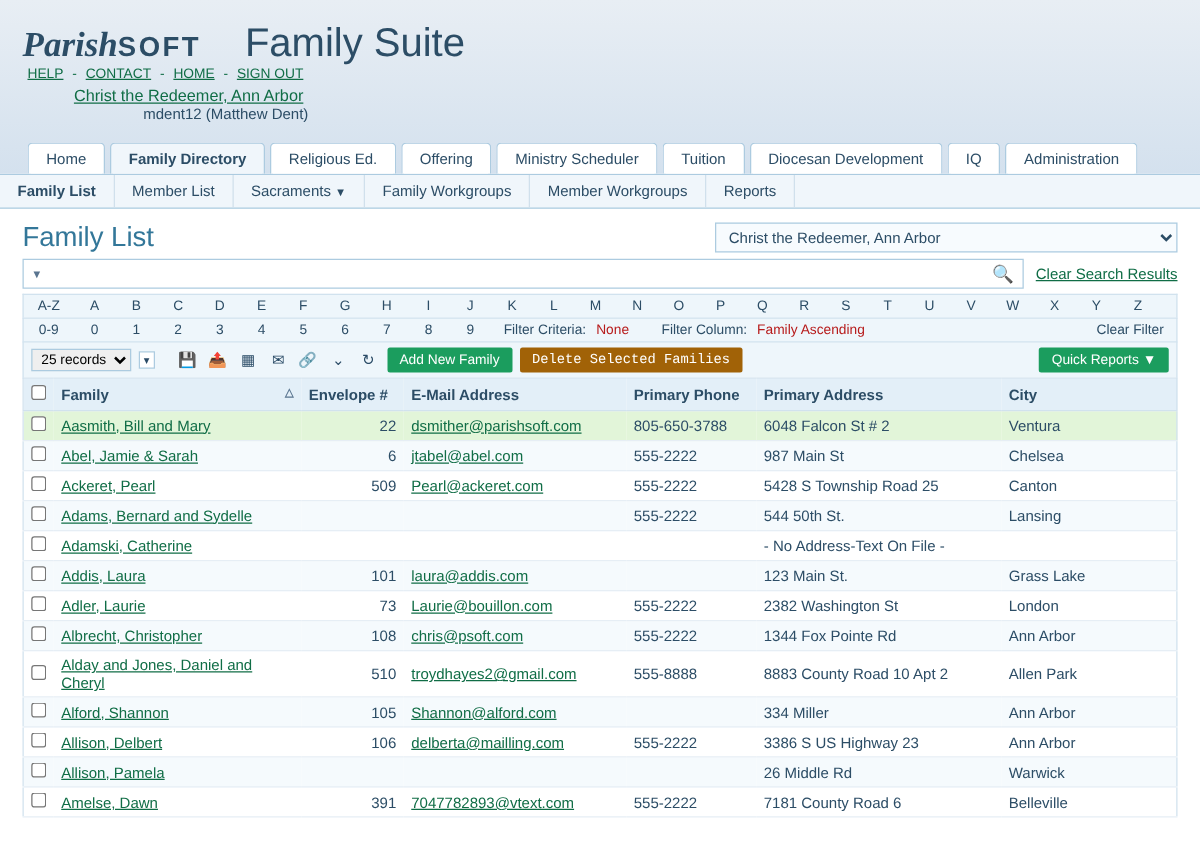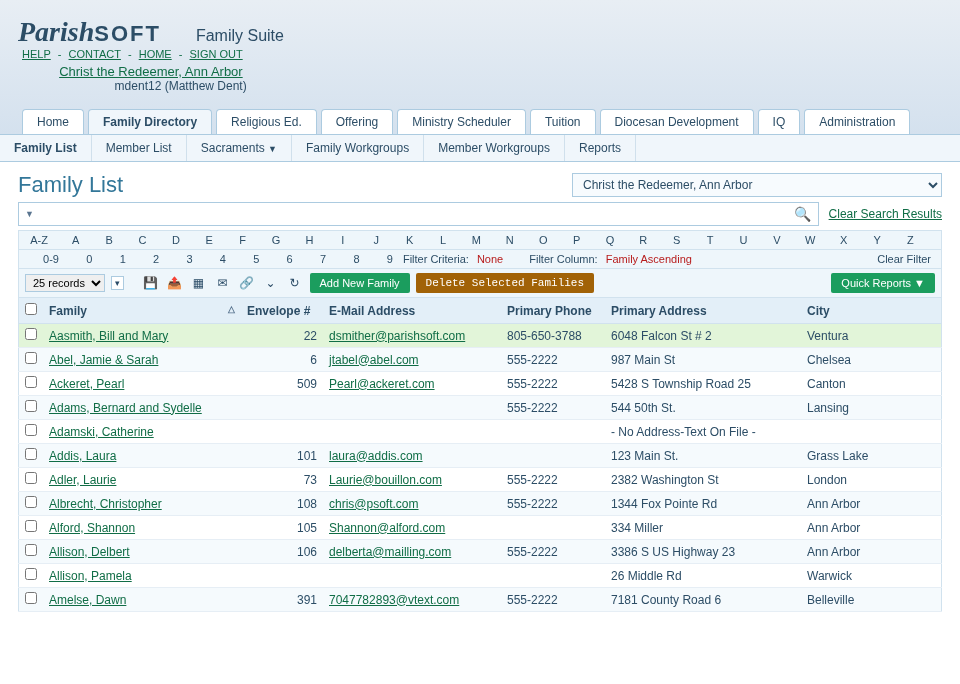--- a/index.html
+++ b/index.html
@@ -3,21 +3,21 @@
   <meta charset="utf-8">
   <style>
     * { box-sizing: border-box; margin: 0; padding: 0; font-family: Verdana, Geneva, sans-serif; }
     body { background: #fff; font-size: 12px; color: #2a4b66; width: 960px; }
     
     .header { background: linear-gradient(#e8eef4, #d4e1ee); padding: 8px 18px 0 18px; position: relative; }
     .header-top { display: flex; justify-content: space-between; align-items: flex-start; flex-direction: column; }
     .logo-area { display: flex; align-items: baseline; gap: 35px; padding-top: 8px; font-family: Georgia, serif; }
     .logo-text { font-size: 28px; font-style: italic; font-weight: bold; color: #2c4d66; font-family: Georgia, serif; }
     .logo-soft { font-size: 22px; font-style: normal; font-weight: bold; letter-spacing: 2px; color: #2c4d66; font-family: Arial, sans-serif; }
-    .suite-title { font-size: 16px; color: #2c4d66; font-weight: normal; font-family: Verdana, sans-serif; }
+    .suite-title { font-size: 32px; color: #2c4d66; font-weight: normal; font-family: Verdana, sans-serif; }
     .header-links { text-align: right; font-size: 11px; }
     .header-links a { color: #106d46; text-decoration: underline; margin: 0 4px; }
     .header-links .sep { color: #106d46; }
     .org-line { margin-top: 4px; text-align: right; }
     .org-line a { color: #106d46; text-decoration: underline; font-size: 13px; }
     .user-line { font-size: 12px; color: #2c4d66; text-align: right; }
     
     .main-tabs { display: flex; gap: 4px; margin-top: 16px; padding: 0 4px; }
     .main-tab { background: #fff; border: 1px solid #accbe0; border-bottom: none; border-radius: 4px 4px 0 0; padding: 5px 14px; font-size: 12px; color: #2c4d66; cursor: pointer; }
     .main-tab.active { font-weight: bold; background: #f0f6fb; }
@@ -36,21 +36,21 @@
     .search-box { flex: 1; display: flex; align-items: center; border: 1px solid #accbe0; background: #fff; padding: 3px 6px; }
     .search-box .tri { color: #5a7590; font-size: 9px; margin-right: 4px; cursor: pointer; }
     .search-box input { flex: 1; border: none; outline: none; font-size: 12px; }
     .search-box .mag { color: #888; font-size: 14px; cursor: pointer; }
     .clear-search { color: #106d46; text-decoration: underline; font-size: 12px; white-space: nowrap; cursor: pointer; }
     
     .alpha-row, .num-row { display: flex; background: #eef6fb; border: 1px solid #d1e2ee; border-bottom: none; }
     .alpha-row span, .num-row .num { flex: 0 0 33.4px; text-align: center; padding: 3px 0; font-size: 11px; color: #2c4d66; cursor: pointer; }
     .alpha-row span:first-child { flex: 0 0 40px; }
     .num-row { justify-content: flex-start; }
-    .num-row .num { flex: 0 0 33.4px; text-align: right; }
+    .num-row .num { flex: 0 0 33.4px; }
     .num-row .num:first-child { flex: 0 0 40px; }
     .num-row .criteria { flex: 1; display: flex; align-items: center; gap: 8px; padding: 3px 10px; font-size: 11px; }
     .num-row .label { color: #2c4d66; }
     .num-row .none { color: #b71c1c; }
     .num-row .col-val { color: #b71c1c; }
     .num-row .clear-filter { margin-left: auto; color: #2c4d66; cursor: pointer; }
     
     .toolbar-row { display: flex; align-items: center; gap: 6px; background: #eef6fb; border: 1px solid #d1e2ee; border-bottom: none; padding: 4px 6px; }
     .records-select { padding: 1px 3px; font-size: 11px; border: 1px solid #accbe0; }
     .records-down { border: 1px solid #accbe0; padding: 1px 3px; font-size: 9px; background:#fff; cursor:pointer; }
@@ -287,20 +287,29 @@
           <td class="col-chk"><input type="checkbox" class="chk" style=""></td>
           <td class="col-family"><a>Albrecht, Christopher</a></td>
           <td class="col-env" style="text-align: right;">108</td>
           <td class="col-email"><a>chris@psoft.com</a></td>
           <td class="col-phone">555-2222</td>
           <td class="col-addr">1344 Fox Pointe Rd</td>
           <td class="col-city">Ann Arbor</td>
         </tr>
         <tr>
           <td class="col-chk"><input type="checkbox" class="chk" style=""></td>
+          <td class="col-family"><a>Alday and Jones, Daniel and Cheryl</a></td>
+          <td class="col-env" style="text-align: right;">510</td>
+          <td class="col-email"><a>troydhayes2@gmail.com</a></td>
+          <td class="col-phone">555-8888</td>
+          <td class="col-addr">8883 County Road 10 Apt 2</td>
+          <td class="col-city">Allen Park</td>
+        </tr>
+        <tr>
+          <td class="col-chk"><input type="checkbox" class="chk" style=""></td>
           <td class="col-family"><a>Alford, Shannon</a></td>
           <td class="col-env" style="text-align: right;">105</td>
           <td class="col-email"><a>Shannon@alford.com</a></td>
           <td class="col-phone"></td>
           <td class="col-addr">334 Miller</td>
           <td class="col-city">Ann Arbor</td>
         </tr>
         <tr>
           <td class="col-chk"><input type="checkbox" class="chk" style=""></td>
           <td class="col-family"><a>Allison, Delbert</a></td>

